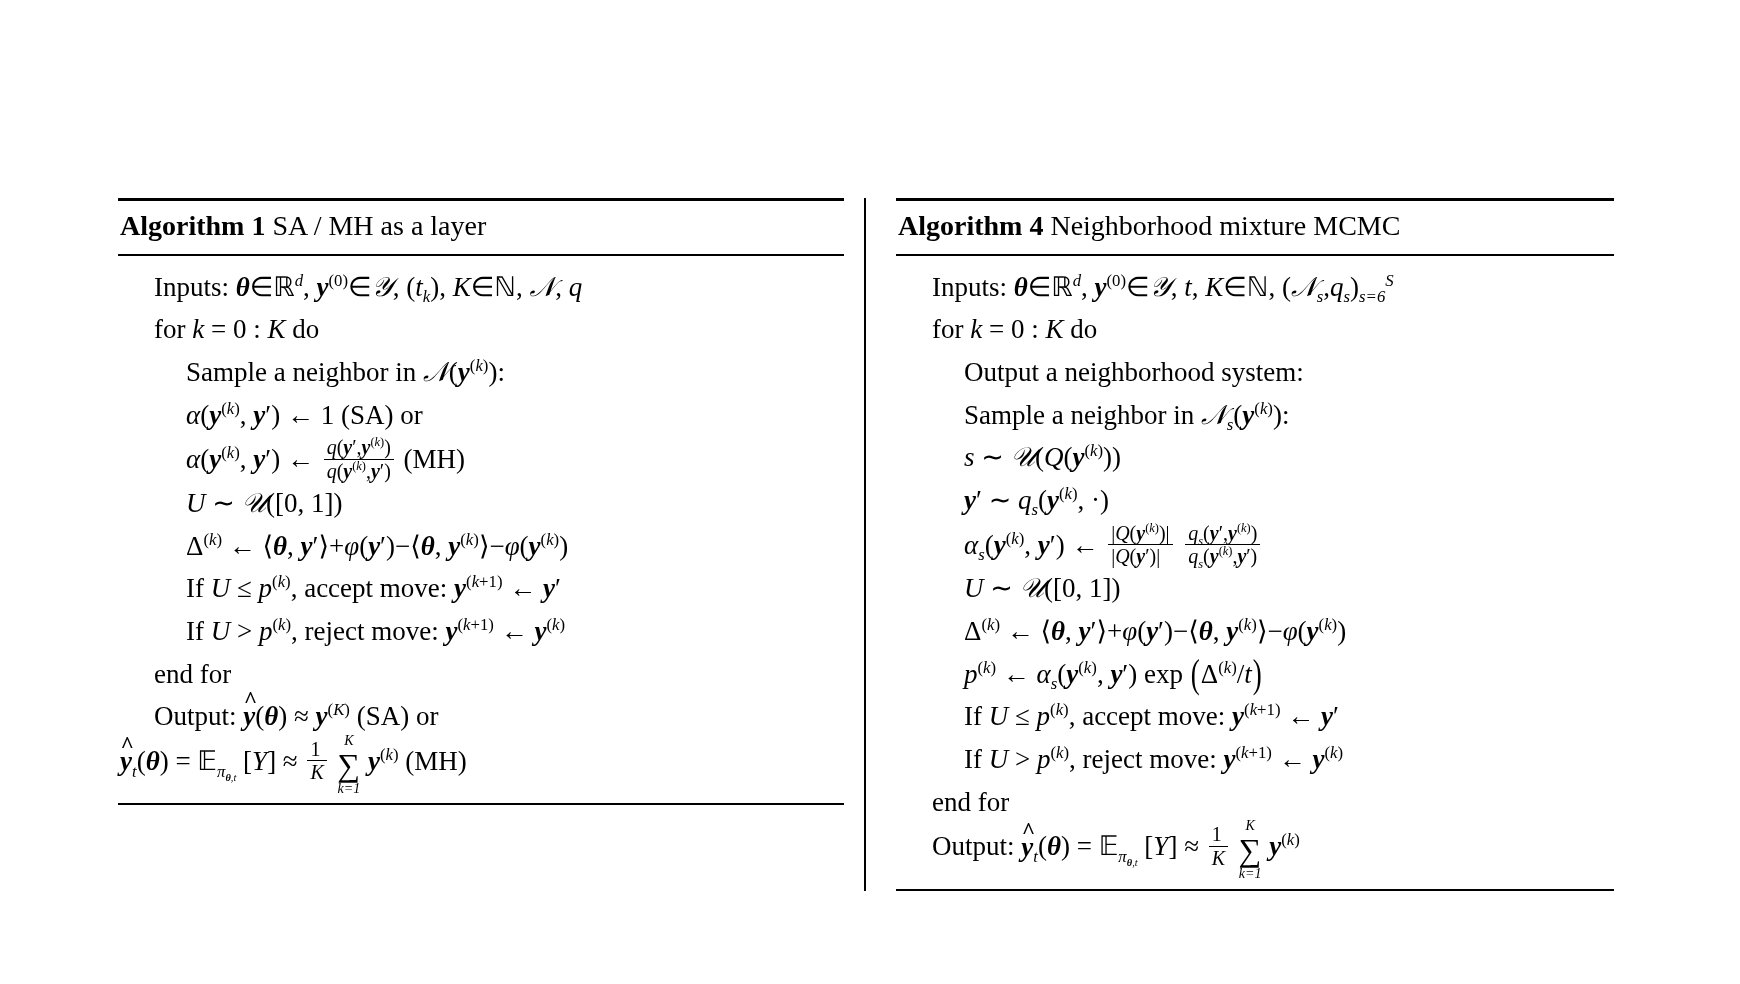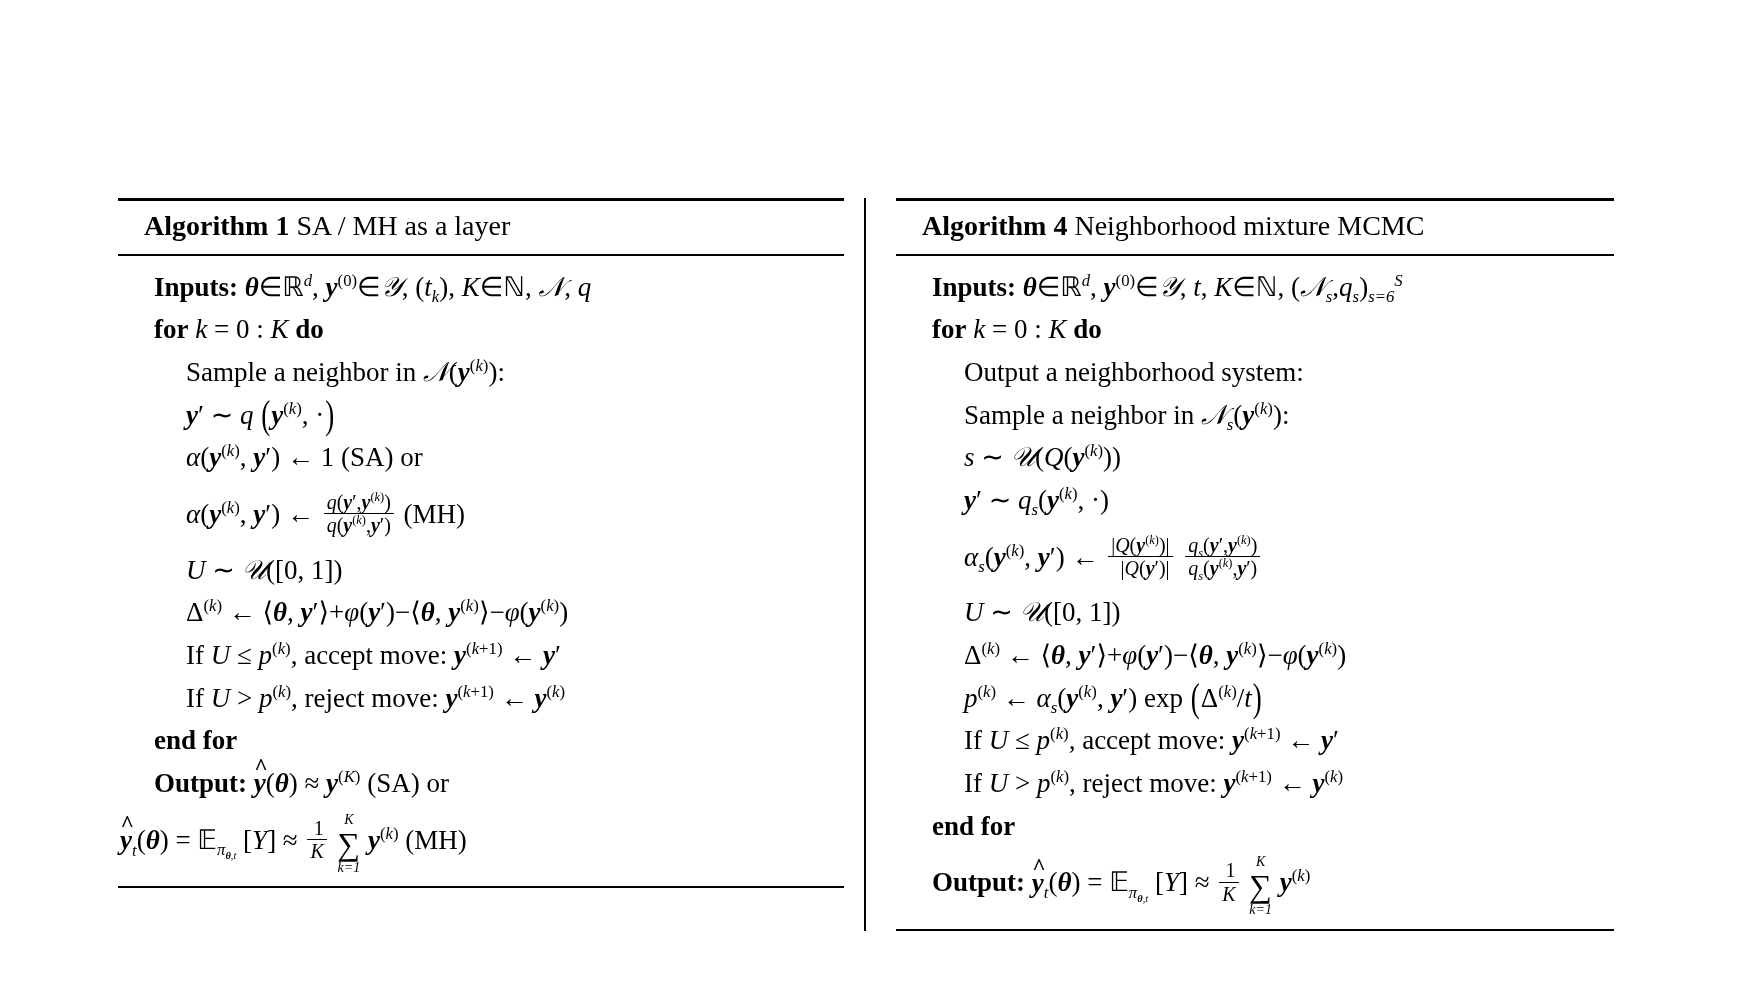--- a/index.html
+++ b/index.html
@@ -61,55 +61,54 @@
     margin: 0;
   }
   .algo-title {
     font-size: 28px;
     line-height: 1.45;
     padding: 5px 0 7px 2px;
     white-space: nowrap;
   }
   .algo-title b {
     font-weight: bold;
-    margin-left: 24px;
   }
   .algo-body {
     padding: 10px 0 12px 2px;
     font-size: 27px;
     line-height: 1.58;
   }
   .line {
     white-space: nowrap;
   }
   .ind1 { padding-left: 34px; }
   .ind2 { padding-left: 66px; }
-  .kw { font-weight: bold; }
+  .kw { font-weight: normal; }
   .mathvar {
     font-style: italic;
   }
   .bvec {
     font-weight: bold;
     font-style: italic;
   }
   .cal {
     font-family: "Liberation Serif", serif;
     font-style: italic;
   }
   sup, sub {
     font-size: 0.62em;
     line-height: 0;
   }
   .frac {
     display: inline-block;
     vertical-align: -0.45em;
-    text-align: right;
+    text-align: left;
     font-size: 0.74em;
     line-height: 1.12;
-    margin: 12px 3px;
+    margin: 0 3px;
   }
   .frac .num {
     display: block;
     padding: 0 3px;
     border-bottom: 1.4px solid #000;
   }
   .frac .den {
     display: block;
     padding: 0 3px;
   }
@@ -183,24 +182,20 @@
         </div>
 
         <div class="line ind1">
           <span class="kw">for</span> <span class="mathvar">k</span> = 0 : <span class="mathvar">K</span> <span class="kw">do</span>
         </div>
 
         <div class="line ind2">
           Sample a neighbor in <span class="cal">𝒩</span>(<span class="bvec">y</span><sup>(<span class="mathvar">k</span>)</sup>):
         </div>
 
-        <div class="line ind2">
-          <span class="bvec">y</span>′ ∼ <span class="mathvar">q</span>
-          <span class="bigparen">(</span><span class="bvec">y</span><sup>(<span class="mathvar">k</span>)</sup>, ·<span class="bigparen">)</span>
-        </div>
 
         <div class="line ind2">
           <span class="mathvar">α</span>(<span class="bvec">y</span><sup>(<span class="mathvar">k</span>)</sup>, <span class="bvec">y</span>′) ← 1 (SA) or
         </div>
 
         <div class="line ind2">
           <span class="mathvar">α</span>(<span class="bvec">y</span><sup>(<span class="mathvar">k</span>)</sup>, <span class="bvec">y</span>′) ←
           <span class="frac"><span class="num"><span class="mathvar">q</span>(<span class="bvec">y</span>′,<span class="bvec">y</span><sup>(<span class="mathvar">k</span>)</sup>)</span><span class="den"><span class="mathvar">q</span>(<span class="bvec">y</span><sup>(<span class="mathvar">k</span>)</sup>,<span class="bvec">y</span>′)</span></span>
           (MH)
         </div>

